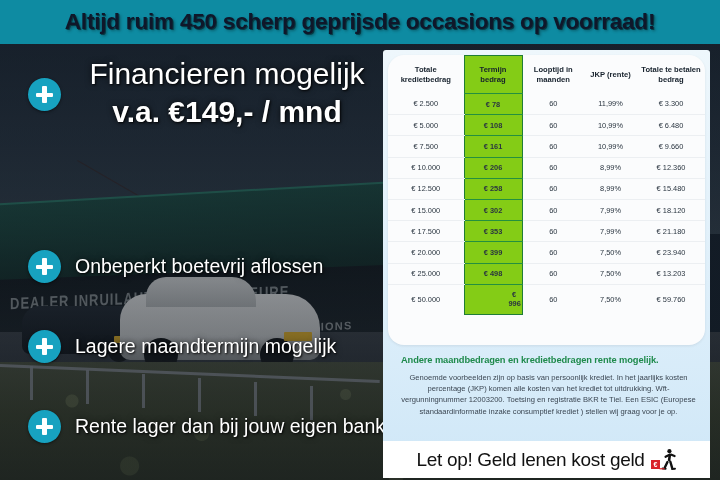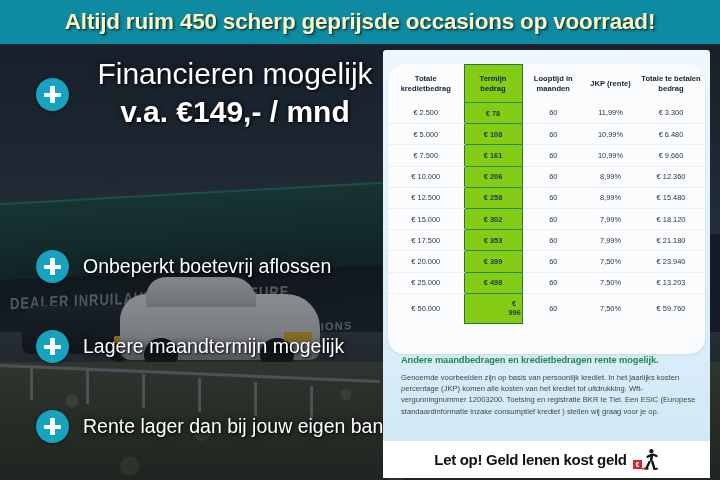--- a/index.html
+++ b/index.html
@@ -10,21 +10,21 @@
   }
   .banner-root{position:relative;width:720px;height:480px;overflow:hidden;background:#16212d;}
 
   
   .topbar{
     position:absolute;left:0;top:0;width:720px;height:44px;
     background:#0e8ba2;
     display:flex;align-items:center;justify-content:center;
   }
   .topbar-text{
-    color:#fef9c3;font-weight:bold;font-size:22.5px;letter-spacing:-0.2px;
+    color:#0f172a;font-weight:bold;font-size:22.5px;letter-spacing:-0.2px;
     text-shadow:1px 1px 0 rgba(0,0,0,.45), 2px 2px 3px rgba(0,0,0,.35);
     white-space:nowrap;
   }
 
   
   .stage{position:absolute;left:0;top:44px;width:720px;height:436px;overflow:hidden;}
   .sky{
     position:absolute;left:0;top:0;width:720px;height:190px;
     background:linear-gradient(180deg,#222f3d 0%,#2b3947 55%,#33414d 100%);
   }
@@ -94,21 +94,21 @@
   }
   .plate{position:absolute;background:#e7b52a;border-radius:1px;}
   .fence{position:absolute;background:#8d9299;opacity:.85;}
 
   .tint{
     position:absolute;left:0;top:0;width:720px;height:436px;
     background:linear-gradient(180deg,rgba(14,20,28,.55) 0%,rgba(14,20,28,.42) 45%,rgba(14,20,28,.5) 100%);
   }
 
   
-  .bullets{position:absolute;left:8px;top:44px;width:400px;height:428px;}
+  .bullets{position:absolute;left:0;top:44px;width:400px;height:428px;}
   .headline{
     position:absolute;left:62px;top:12px;width:330px;text-align:center;
     color:#ffffff;
   }
   .headline .l1{
     display:block;font-size:30px;font-weight:normal;line-height:36px;
     text-shadow:1px 1px 2px rgba(0,0,0,.8), 0 0 6px rgba(0,0,0,.7);
   }
   .headline .l2{
     display:block;font-size:30px;font-weight:bold;line-height:40px;
@@ -135,21 +135,21 @@
   .b2{top:286px;}
   .b3{top:366px;}
 
   
   .panel{
     position:absolute;left:383px;top:50px;width:327px;height:428px;
     background:linear-gradient(180deg,#eef7fc 0%,#dceefa 62%,#cfe7f7 100%);
     border-radius:3px;overflow:hidden;
   }
   .card{
-    position:absolute;left:5px;top:14px;width:317px;height:290px;
+    position:absolute;left:5px;top:5px;width:317px;height:290px;
     background:#fbfcfd;border-radius:16px;
     box-shadow:0 1px 3px rgba(0,0,0,.08);
     overflow:hidden;
   }
   table.rate{
     border-collapse:collapse;width:317px;table-layout:fixed;
     font-size:7.4px;color:#1c2733;
   }
   table.rate th{
     font-weight:bold;font-size:7.6px;padding:9px 2px 8px;text-align:center;
@@ -170,29 +170,29 @@
   tbody tr:last-child .gcell{border-bottom:1.5px solid #1f7d36 !important;padding-left:44px;}
 
   .notice{
     position:absolute;left:18px;top:305px;width:295px;
   }
   .notice-title{
     color:#1f8a4c;font-weight:bold;font-size:9.3px;margin-bottom:7px;
     letter-spacing:-0.1px;
   }
   .notice-body{
-    color:#3b4652;font-size:7.6px;line-height:11.2px;text-align:left;
+    color:#3b4652;font-size:7.6px;line-height:11.2px;text-align:center;
   }
 
   .warnbar{
     position:absolute;left:383px;top:441px;width:327px;height:37px;
     background:#ffffff;display:flex;align-items:center;justify-content:center;gap:6px;
   }
   .warn-text{
-    color:#111111;font-size:15px;font-weight:bold;letter-spacing:-0.3px;white-space:nowrap;
+    color:#111111;font-size:19px;font-weight:normal;letter-spacing:-0.3px;white-space:nowrap;
   }
   .afm-logo{width:26px;height:24px;position:relative;flex:0 0 auto;}
 </style>
 </head>
 <body>
 
 <div class="banner-root">
 
   <div class="topbar">
     <div class="topbar-text">Altijd ruim 450 scherp geprijsde occasions op voorraad!</div>

